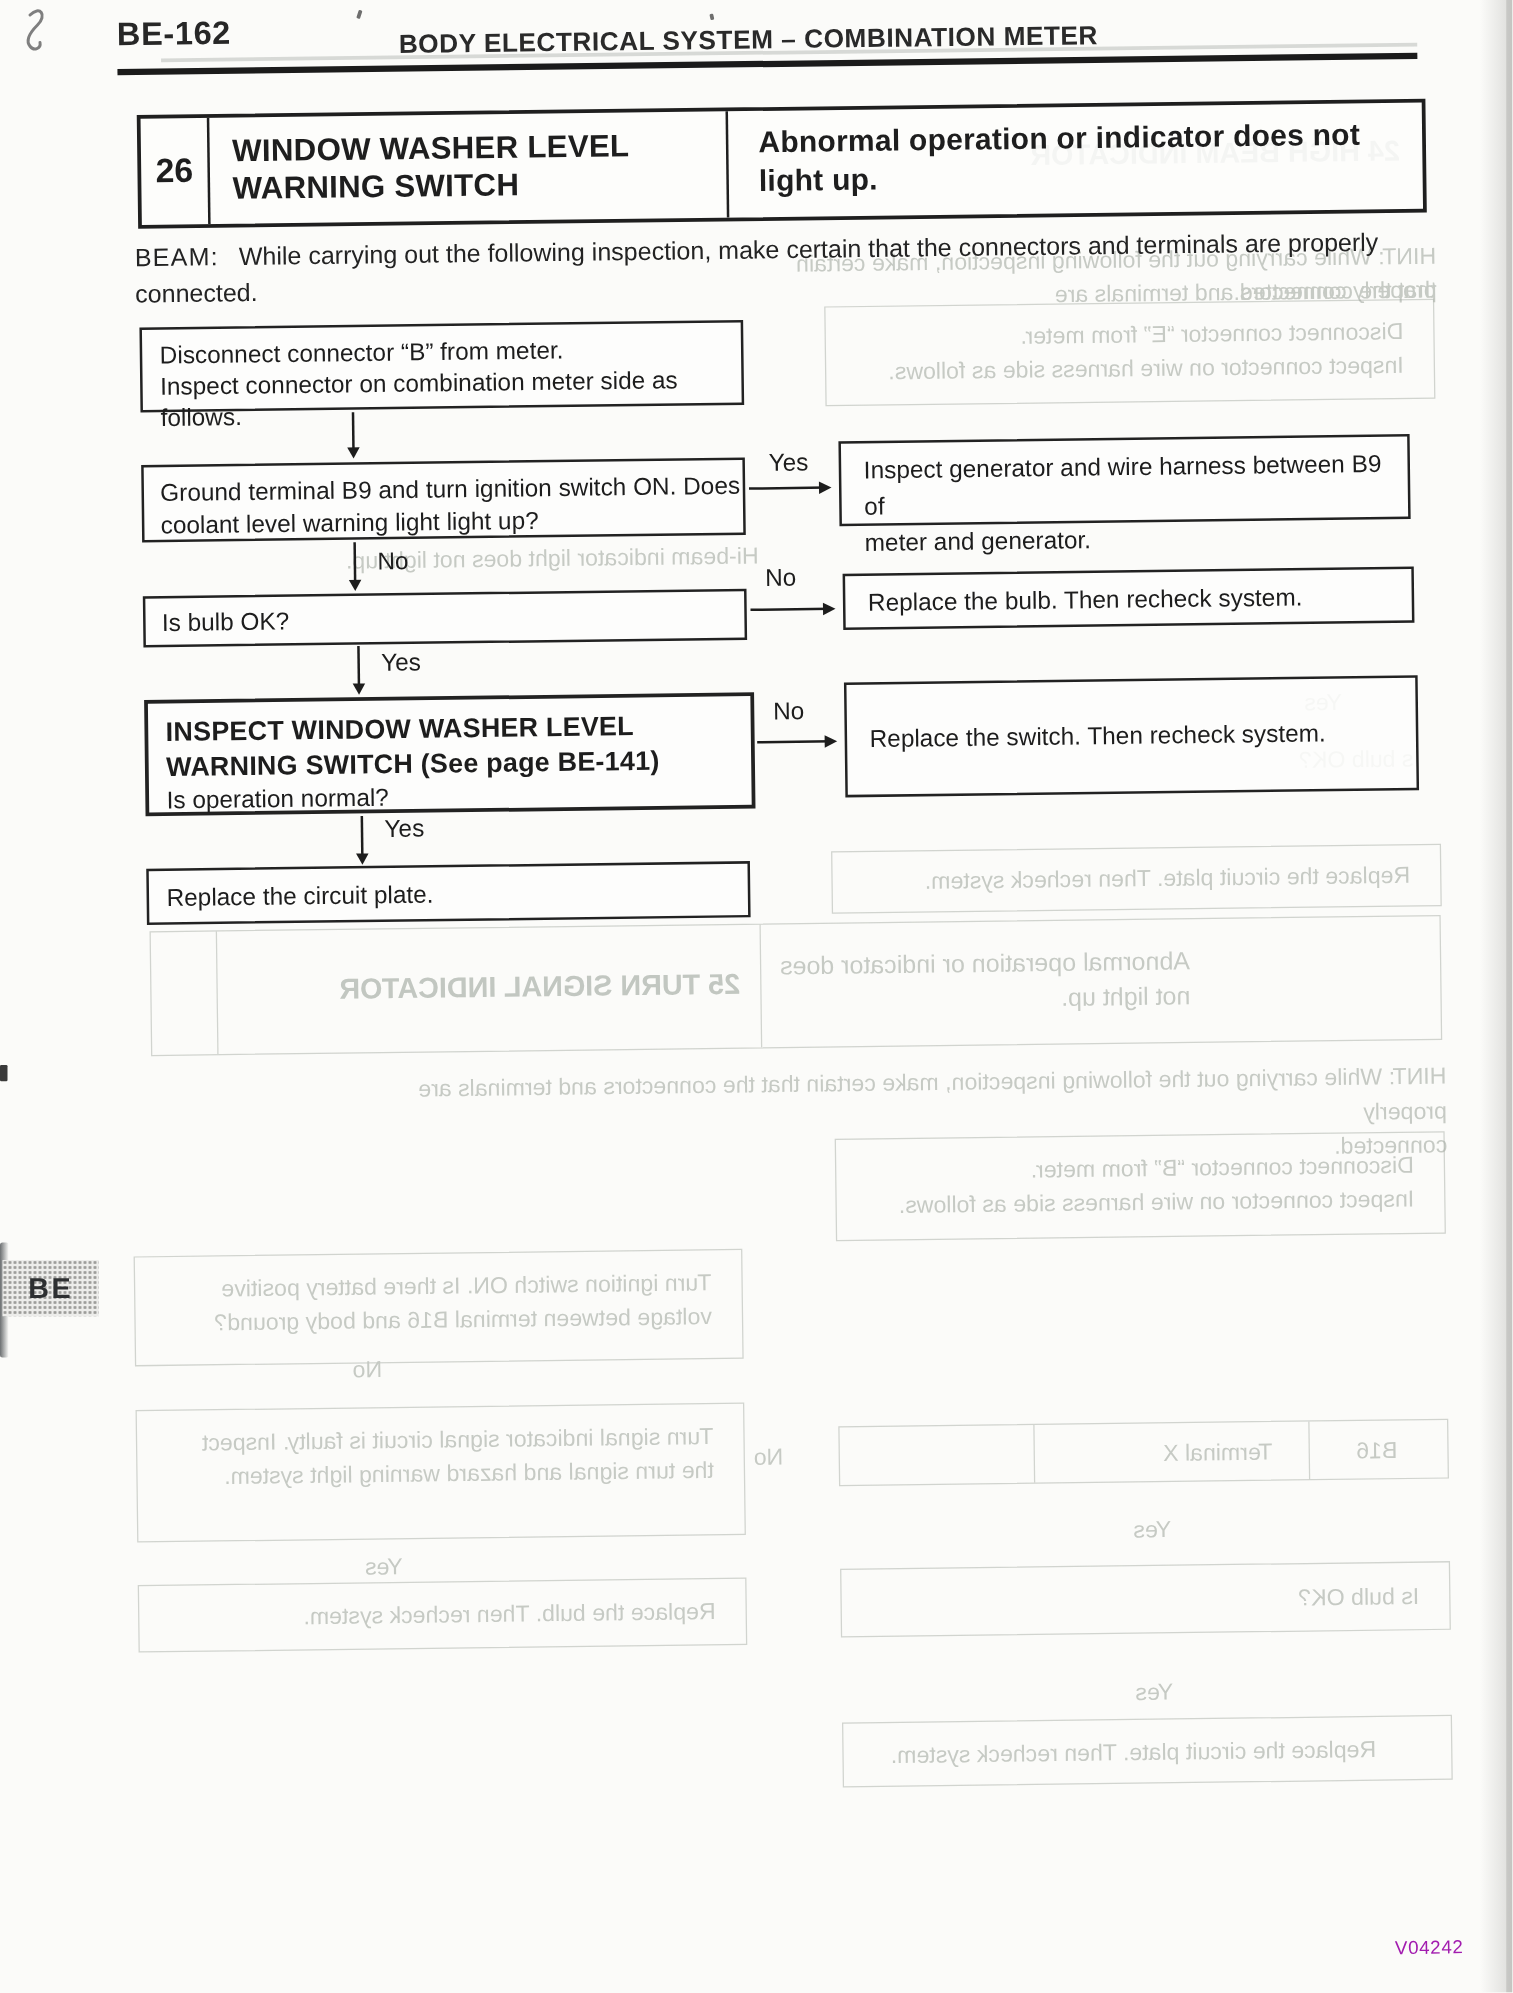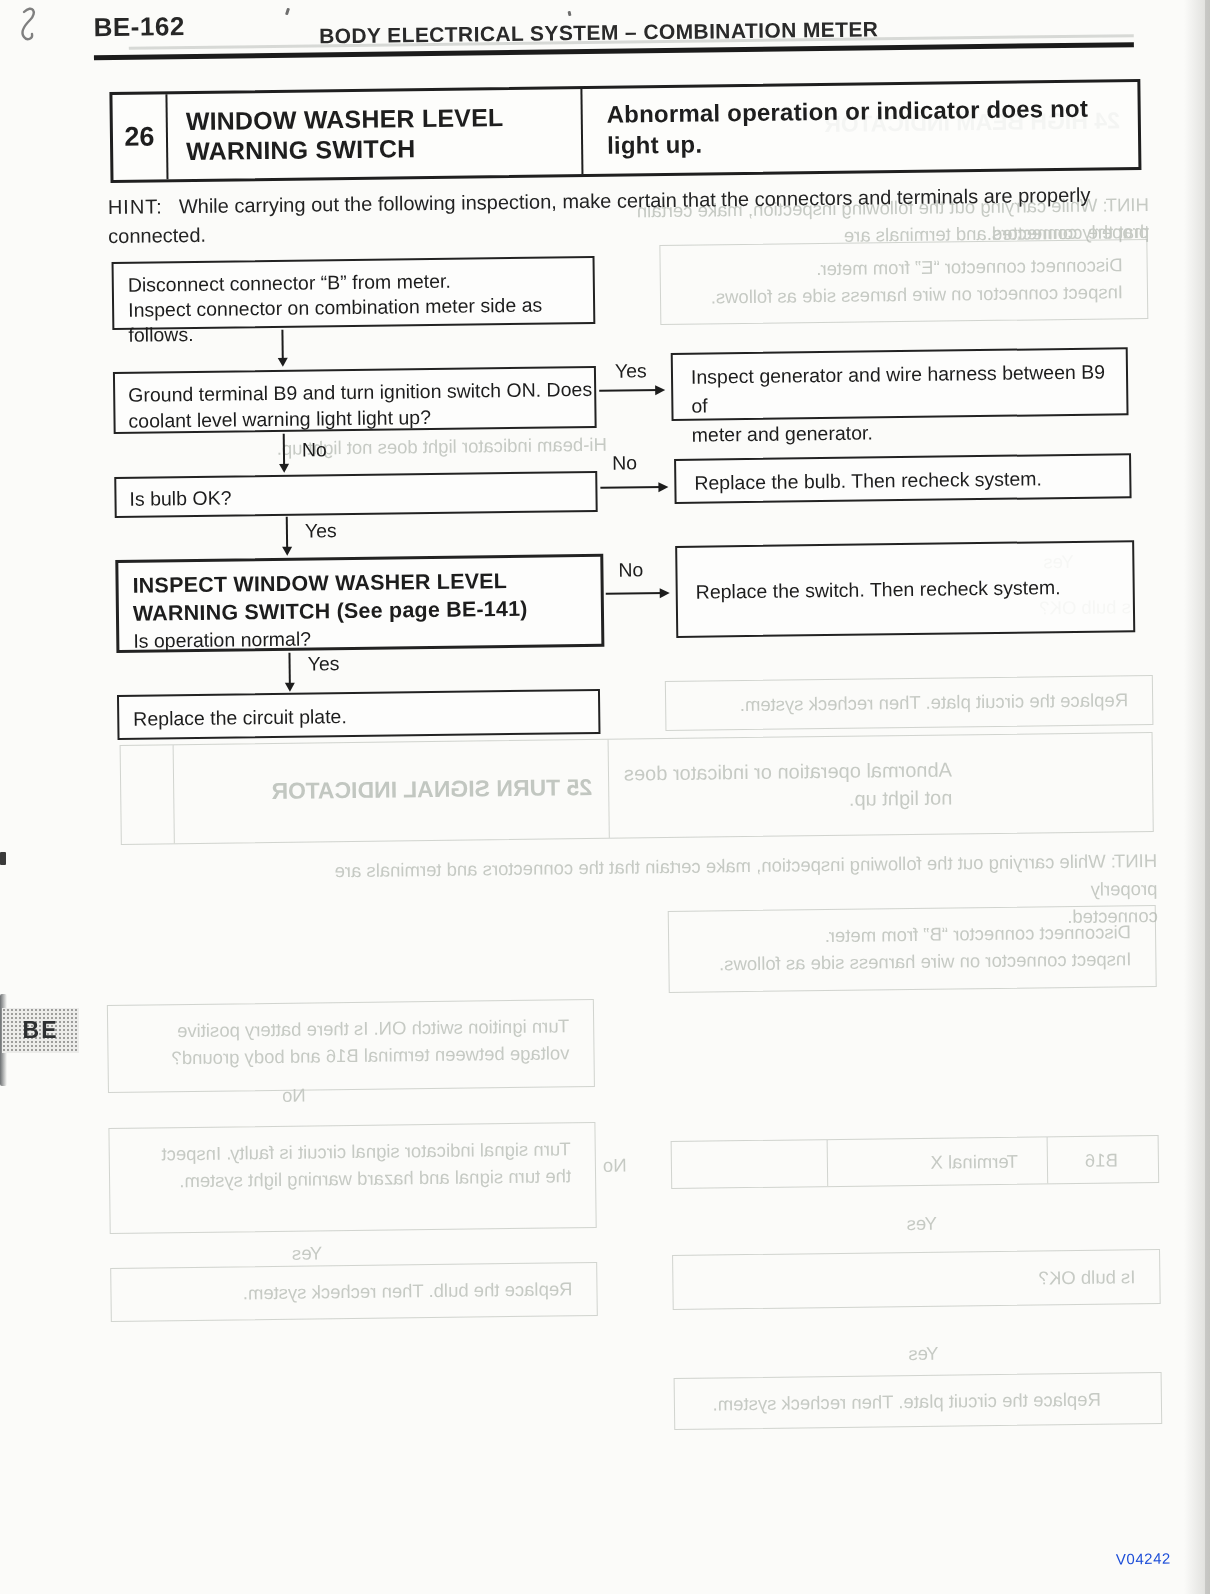--- a/index.html
+++ b/index.html
@@ -47,21 +47,21 @@
   .blcellline{position:absolute;top:0;height:100%;border-left:1.6px solid rgba(168,173,166,.5);}
   
   .betab{position:absolute;left:2px;top:1008px;width:77px;height:45px;
     background-color:#ececea;
     background-image:radial-gradient(#9d9d9b 1.1px, rgba(0,0,0,0) 1.2px);
     background-size:4px 4px;
     display:flex;align-items:center;justify-content:center;
     font-size:23px;font-weight:bold;letter-spacing:2px;color:#2d2f31;}
   .tabsmudge{position:absolute;left:0;top:994px;width:7px;height:92px;background:linear-gradient(to right,#53575a,rgba(83,87,90,0));border-radius:2px;opacity:.85;}
   .edgedash{position:absolute;left:0;top:852px;width:6px;height:13px;background:#3a3a3a;border-radius:1px;}
-  .doccode{position:absolute;left:1116px;top:1550px;font-size:15px;color:#1d4ed8;transform:rotate(-1deg);letter-spacing:.5px;}
+  .doccode{position:absolute;left:1116px;top:1550px;font-size:15px;color:#a21caf;transform:rotate(-1deg);letter-spacing:.5px;}
   .edge-right{position:absolute;right:0;top:0;width:26px;height:100%;background:linear-gradient(to right,rgba(110,110,104,0),rgba(110,110,104,.22));}
   .edge-right2{position:absolute;right:0;top:0;width:5px;height:100%;background:rgba(90,90,85,.18);}
   .speck{position:absolute;background:#6e6e6e;border-radius:1px;}
 </style>
 </head>
 <body>
 
 <div id="scan">
 
   <div class="bl blb" style="left:615px;top:120px;width:505px;font-size:23px;">24  HIGH BEAM INDICATOR</div>
@@ -109,21 +109,21 @@
   <div class="headrule-ghost"></div>
   <div class="headrule"></div>
 
   <div class="titlebox">
     <div class="tcell tc1">26</div>
     <div class="tcell tc2">WINDOW WASHER LEVEL WARNING SWITCH</div>
     <div class="tcell tc3">Abnormal operation or indicator does not light up.</div>
   </div>
 
   <div class="hint">
-    <span class="hl">HINT:</span><span>While carrying out the following inspection, make certain that the connectors and terminals are properly connected.</span>
+    <span class="hl">BEAM:</span><span>While carrying out the following inspection, make certain that the connectors and terminals are properly connected.</span>
   </div>
 
   <div class="fbox b1">
     <span class="ln">Disconnect connector “B” from meter.</span>
     <span class="ln">Inspect connector on combination meter side as follows.</span>
   </div>
   <div class="varrow" style="left:279px;top:332px;height:34px;"></div>
 
   <div class="fbox b2">
     <span class="ln">Ground terminal B9 and turn ignition switch ON. Does</span>

